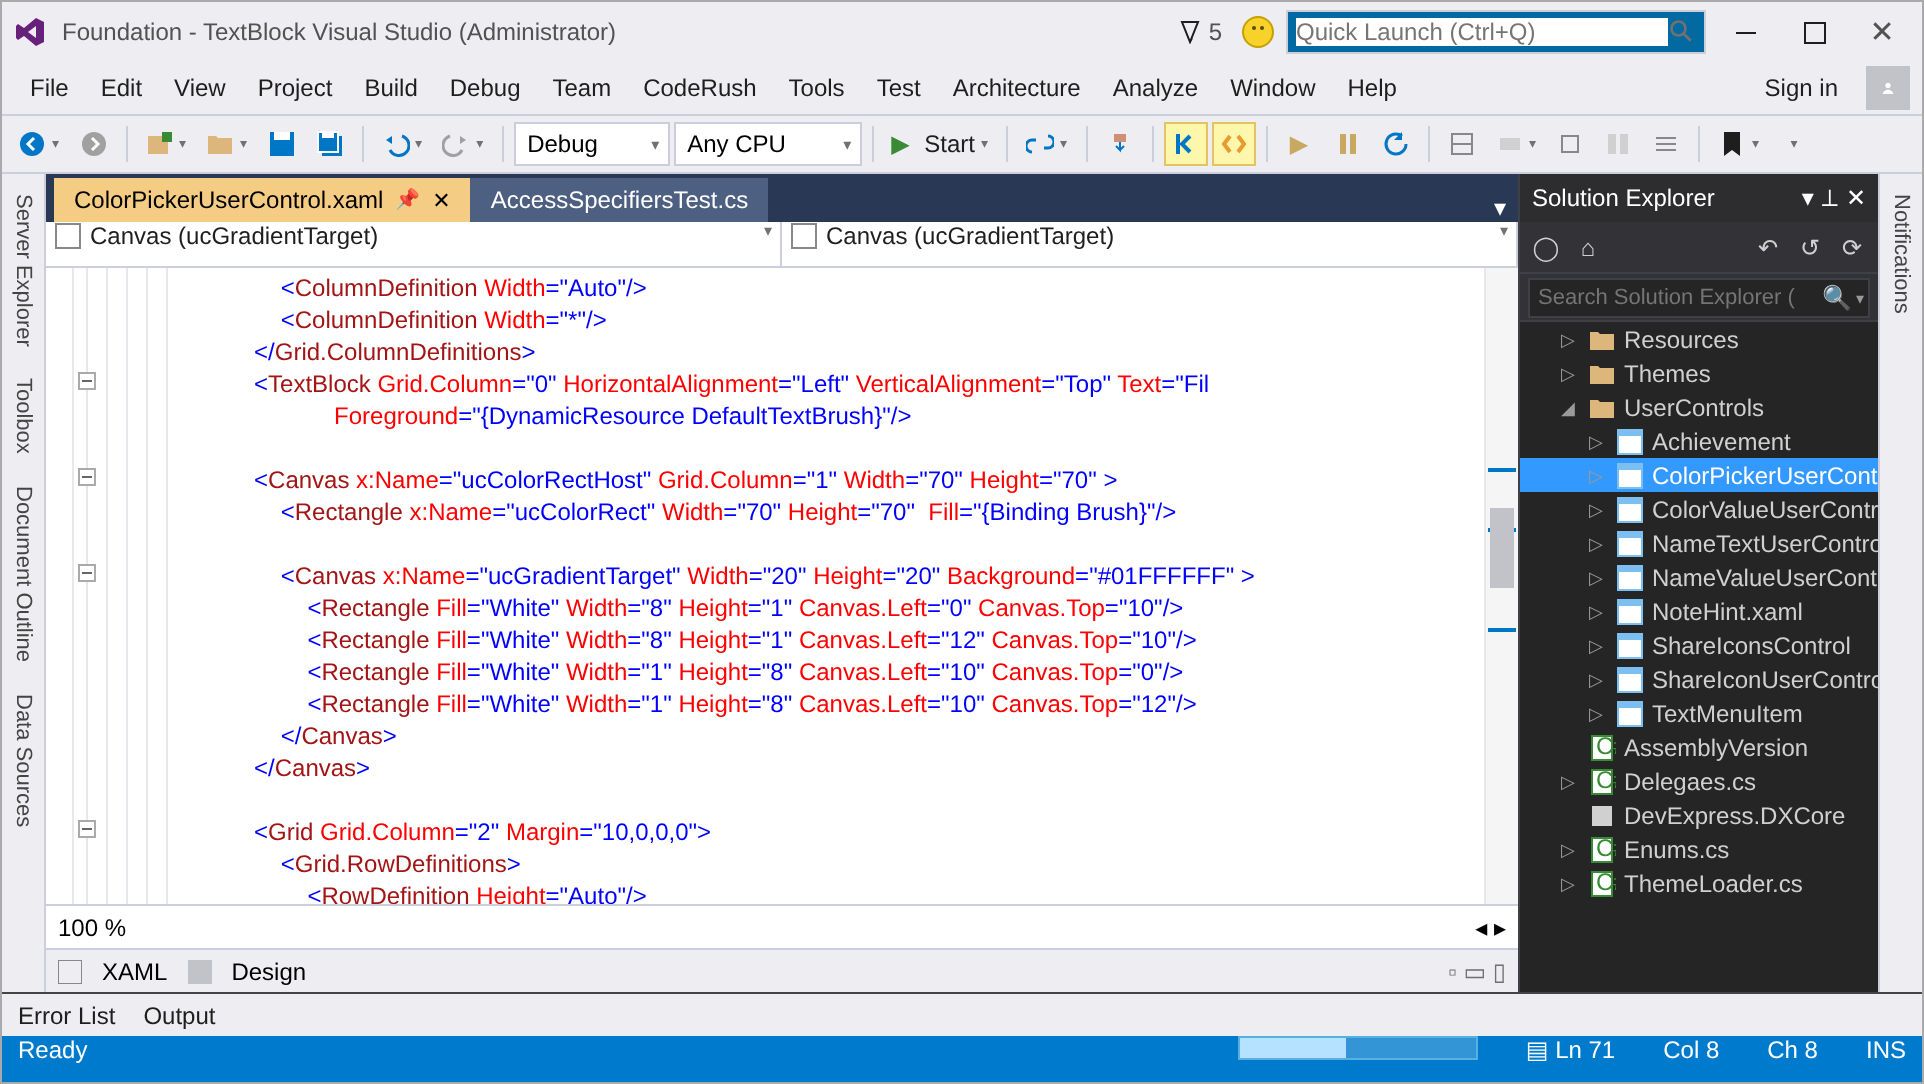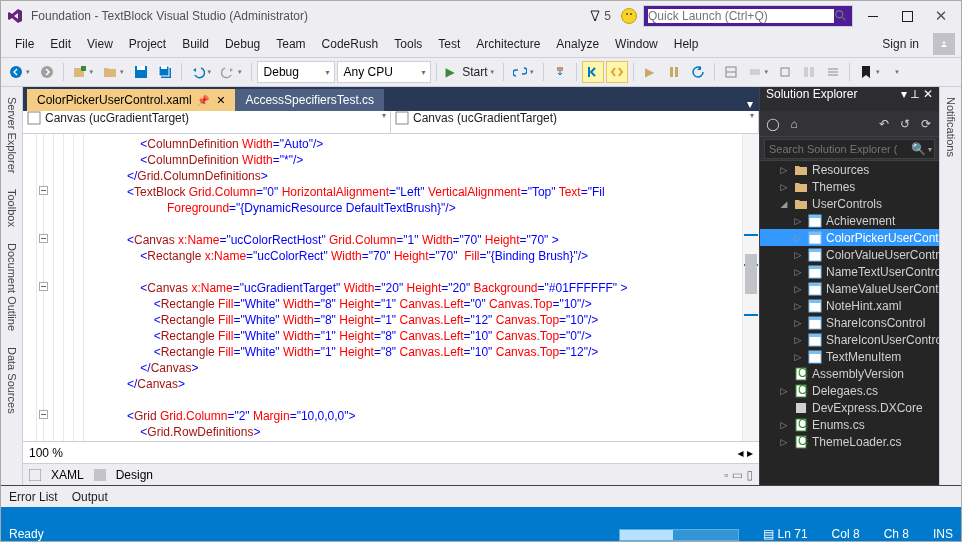--- a/index.html
+++ b/index.html
@@ -6,21 +6,21 @@
 body { width: 962px; height: 542px; background: #eeeef2; display: flex; flex-direction: column; overflow: hidden; border: 1px solid #aaa; }
 .titlebar { height: 30px; display: flex; align-items: center; padding: 0 6px; background: #eeeef2; }
 .vs-logo { width: 16px; height: 16px; margin-right: 8px; display:flex; align-items:center; justify-content:center;}
 .vs-logo svg { width:16px; height:16px;}
 .titlebar-text { flex: 0 0 auto; color: #525252; font-size: 12px; margin-right:auto;}
 .tbar-right { display:flex; align-items:center; gap:6px; }
 .flag { display:flex; align-items:center; gap:3px; color:#525252; padding:0 4px;}
 .smiley { width:16px; height:16px; border-radius:50%; background:#f8d22a; border:1px solid #c5a100; position:relative;}
 .smiley::before, .smiley::after { content:''; position:absolute; background:#5a4b00; border-radius:50%; width:2px; height:2px; top:4px; }
 .smiley::before{ left:4px;} .smiley::after{right:4px;}
-.quicklaunch { width:210px; height:22px; border:1px solid #cccedb; background:#4c1d95; padding:0 4px; display:flex; align-items:center;}
+.quicklaunch { width:210px; height:22px; border:1px solid #cccedb; background:#0369a1; padding:0 4px; display:flex; align-items:center;}
 .quicklaunch input { border:0; outline:0; flex:1; font-size:12px; color:#888;}
 .quicklaunch .mag { width:14px; height:14px; color:#717171;}
 .tbar-btn { width:28px; height:22px; display:flex; align-items:center; justify-content:center; color:#525252; font-family:"Segoe UI Symbol"; font-size:12px;}
 .tbar-btn.min::before{content:'';width:10px;height:1px;background:#1e1e1e;display:block;}
 .tbar-btn.max::before{content:'';width:9px;height:9px;border:1px solid #1e1e1e;display:block;}
 .tbar-btn.close{font-size:15px;}
 .menubar { height:26px; display:flex; align-items:center; padding:0 6px; gap:0;}
 .menubar span { padding:4px 8px; color:#1e1e1e;}
 .signin { margin-left:auto; padding-right:6px; color:#525252;}
 .avatar { width:22px; height:22px; background:#c2c3c9; display:flex; align-items:center; justify-content:center; margin-left:6px;}
@@ -57,28 +57,28 @@
 .code-body .ln{height:16px;}
 .t-tag{color:#a31515;} .t-attr{color:#ff0000;} .t-str{color:#0000ff;} .t-pun{color:#0000ff;}
 .vscroll{width:17px;background:#f5f5f5;border-left:1px solid #e8e8ec;position:relative;}
 .vscroll .thumb{position:absolute;left:2px;right:2px;top:120px;height:40px;background:#c2c3c9;}
 .vscroll .mark{position:absolute;left:1px;right:1px;height:2px;background:#0076c6;}
 .footer-row{height:22px;background:#fff;border-top:1px solid #cccedb;display:flex;align-items:center;padding:0 6px;font-size:12px;}
 .footer-row .zoom{margin-right:auto;}
 .view-tabs{height:22px;background:#eeeef2;border-top:1px solid #cccedb;display:flex;align-items:center;padding:0 6px;gap:10px;font-size:12px;text-align:right;}
 .view-tabs .micon{width:12px;height:12px;}
 .bottom-tabs{height:22px;background:#eeeef2;border-top:1px solid #444;display:flex;align-items:center;padding:0 8px;gap:14px;font-size:12px;color:#1e1e1e;}
-.statusbar{height:34px;background:#007acc;color:#fff;display:flex;align-items:flex-end;padding:0 8px;font-size:12px;gap:24px;}
+.statusbar{height:23px;background:#007acc;color:#fff;display:flex;align-items:flex-start;padding:0 8px;font-size:12px;gap:24px;}
 .statusbar .spacer{flex:1;}
 .statusbar .prog{width:120px;height:12px;border:1px solid #59b0e0;background:#fff3;}
 .statusbar .prog .fill{height:100%;width:45%;background:#b5e2ff;}
 .rightdock{width:22px;background:#eeeef2;border-left:1px solid #cccedb;display:flex;flex-direction:column;align-items:center;padding-top:4px;}
 .rightdock .vtab{writing-mode:vertical-rl;font-size:11px;color:#444;padding:6px 2px;}
 .sol-exp{width:180px;background:#252526;color:#d0d0d0;display:flex;flex-direction:column;border-left:1px solid #3f3f46;}
-.sol-title{height:24px;background:#2d2d30;display:flex;align-items:flex-start;padding:0 6px;font-size:12px;color:#fff;gap:4px;}
+.sol-title{height:24px;background:#2d2d30;display:flex;align-items:center;padding:0 6px;font-size:12px;color:#fff;gap:4px;}
 .sol-title .tctl{margin-left:auto;display:flex;gap:4px;font-size:10px;}
 .sol-tb{height:26px;background:#333337;border-bottom:1px solid #3f3f46;display:flex;align-items:center;padding:0 4px;gap:3px;}
 .sol-tb .sb{width:18px;height:18px;display:flex;align-items:center;justify-content:center;color:#d0d0d0;font-size:12px;}
 .sol-search{height:24px;background:#333337;border-bottom:1px solid #3f3f46;padding:2px 4px;}
 .sol-search .inner{height:20px;background:#252526;border:1px solid #3f3f46;display:flex;align-items:center;padding:0 4px;}
 .sol-search input{flex:1;background:transparent;border:0;outline:0;color:#999;font-size:11px;}
 .sol-tree{flex:1;background:#252526;overflow:hidden;font-size:12px;}
 .tn{height:17px;display:flex;align-items:center;gap:4px;padding-right:4px;white-space:nowrap;overflow:hidden;}
 .tn .exp{width:12px;text-align:center;font-size:9px;color:#999;flex-shrink:0;}
 .tn .ico{width:14px;height:14px;flex-shrink:0;}

